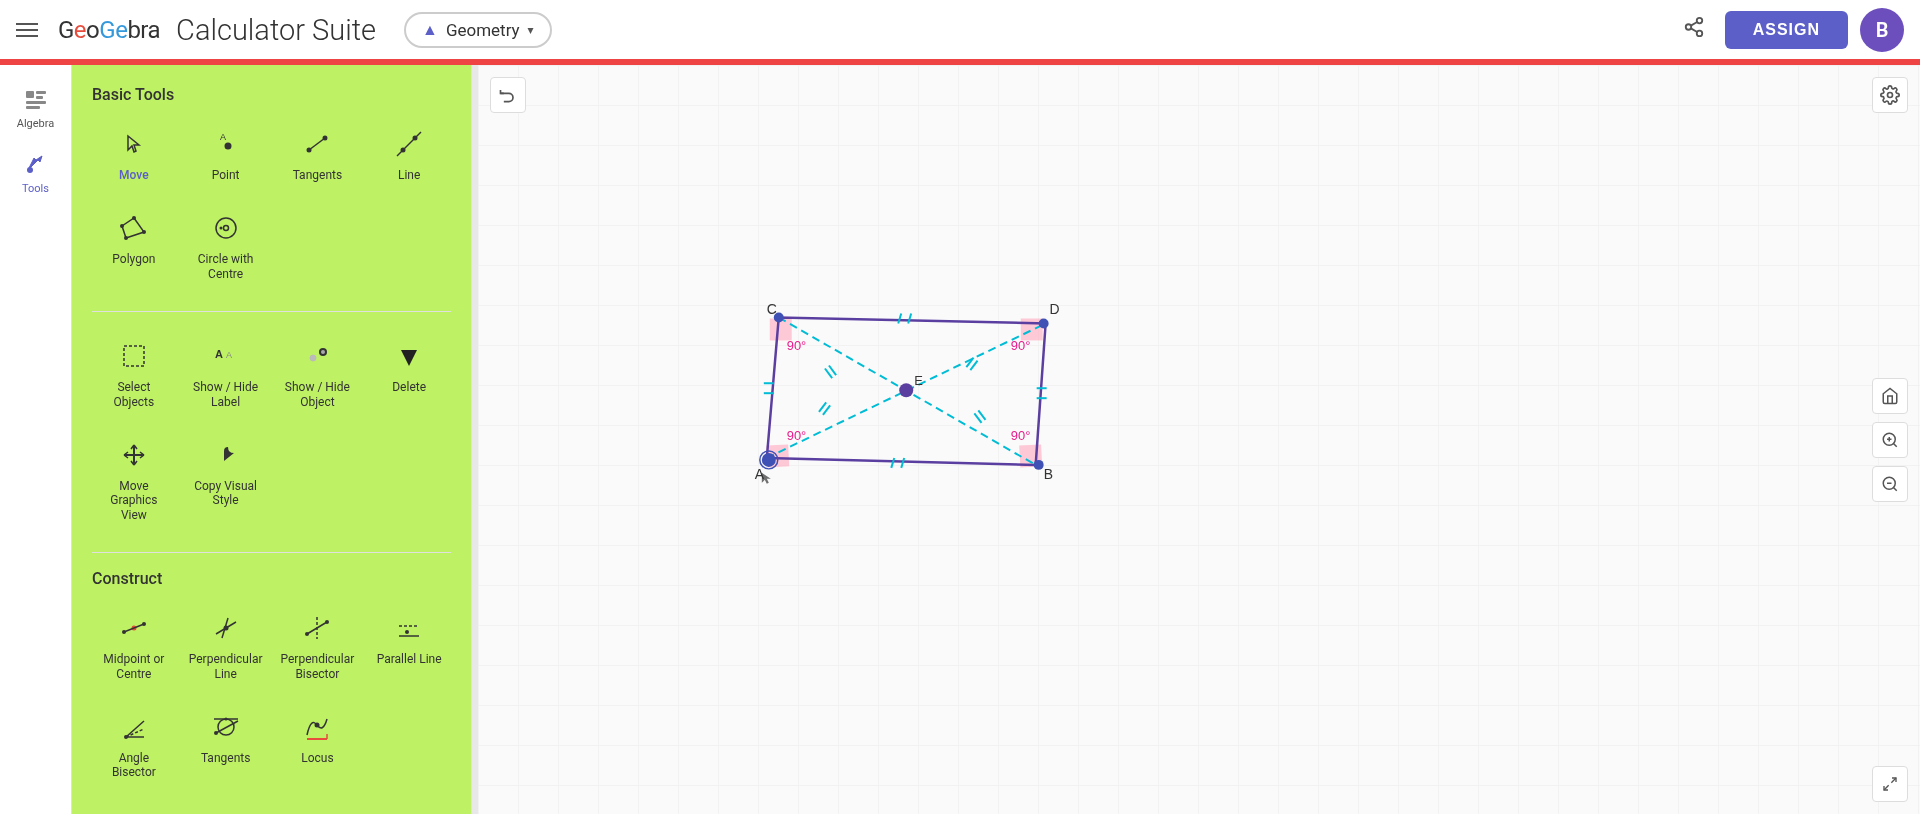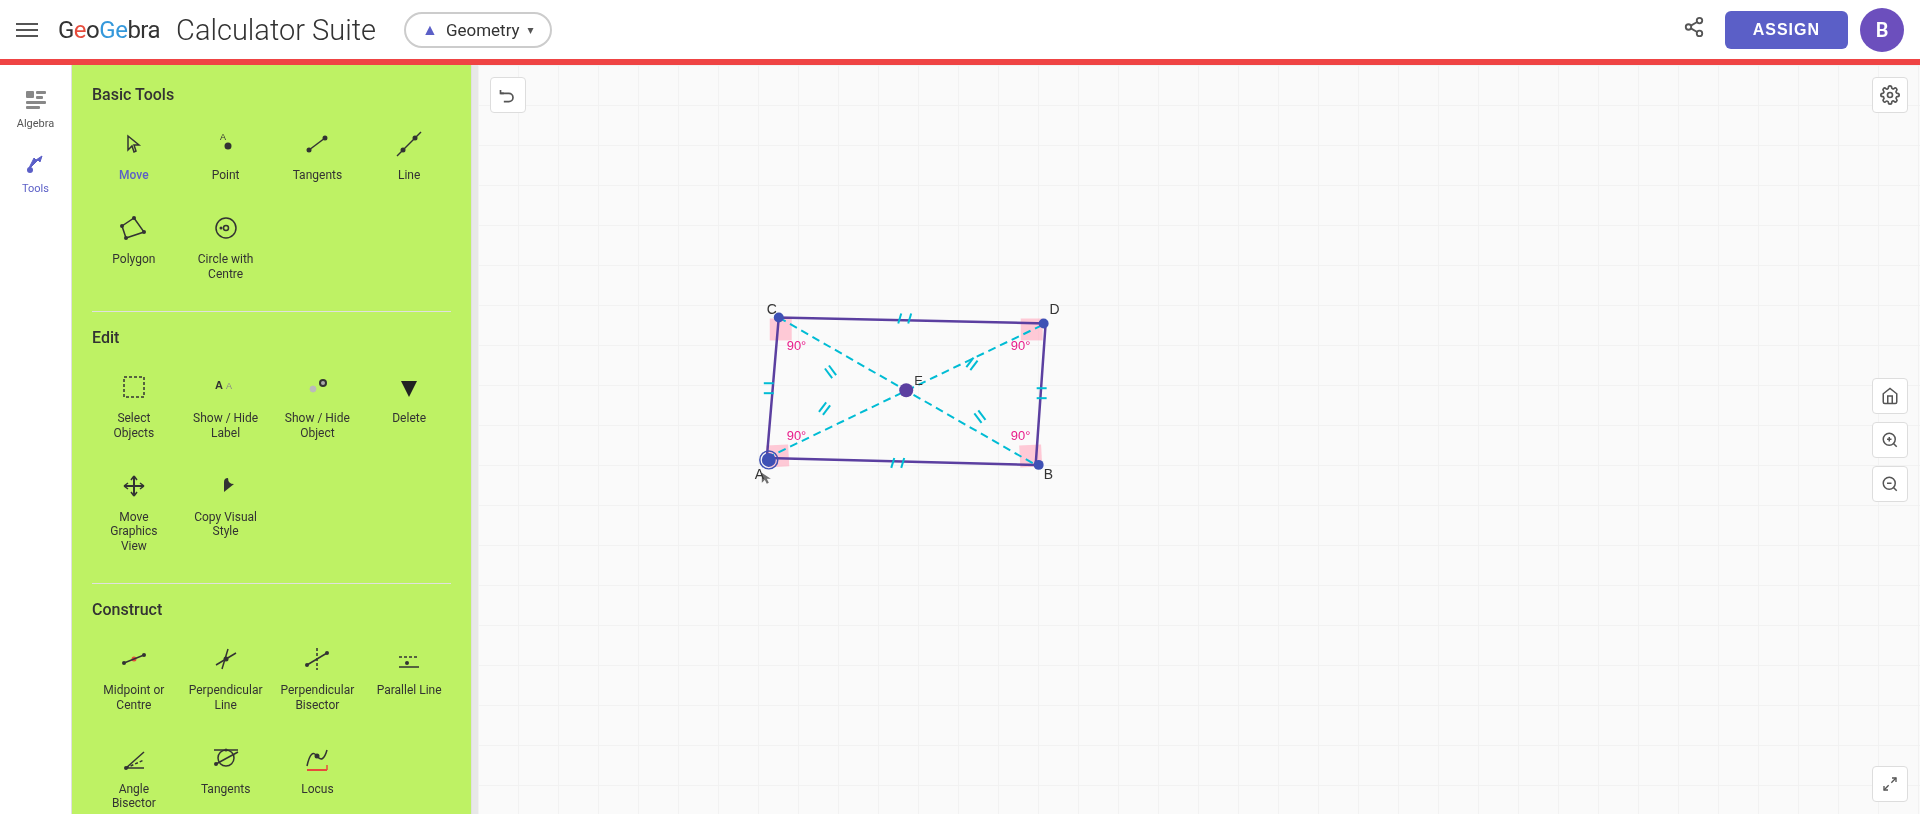--- a/index.html
+++ b/index.html
@@ -264,21 +264,20 @@
             <circle cx="16" cy="16" r="2.5" fill="none" stroke="#333" stroke-width="1.5"></circle>
             <circle cx="11" cy="16" r="1.5" fill="#333"></circle>
           </svg>
         </div>
         <span class="tool-label">Circle with Centre</span>
       </div>
     </div>
 
     <hr class="section-divider">
 
-    <div class="section-title">Edit</div>
     <div class="tools-grid">
 
       <div class="tool-item">
         <div class="tool-icon">
           <svg width="32" height="32" viewBox="0 0 32 32">
             <rect x="6" y="6" width="20" height="20" fill="none" stroke="#333" stroke-width="1.5" stroke-dasharray="3,2"></rect>
           </svg>
         </div>
         <span class="tool-label">Select Objects</span>
       </div>

